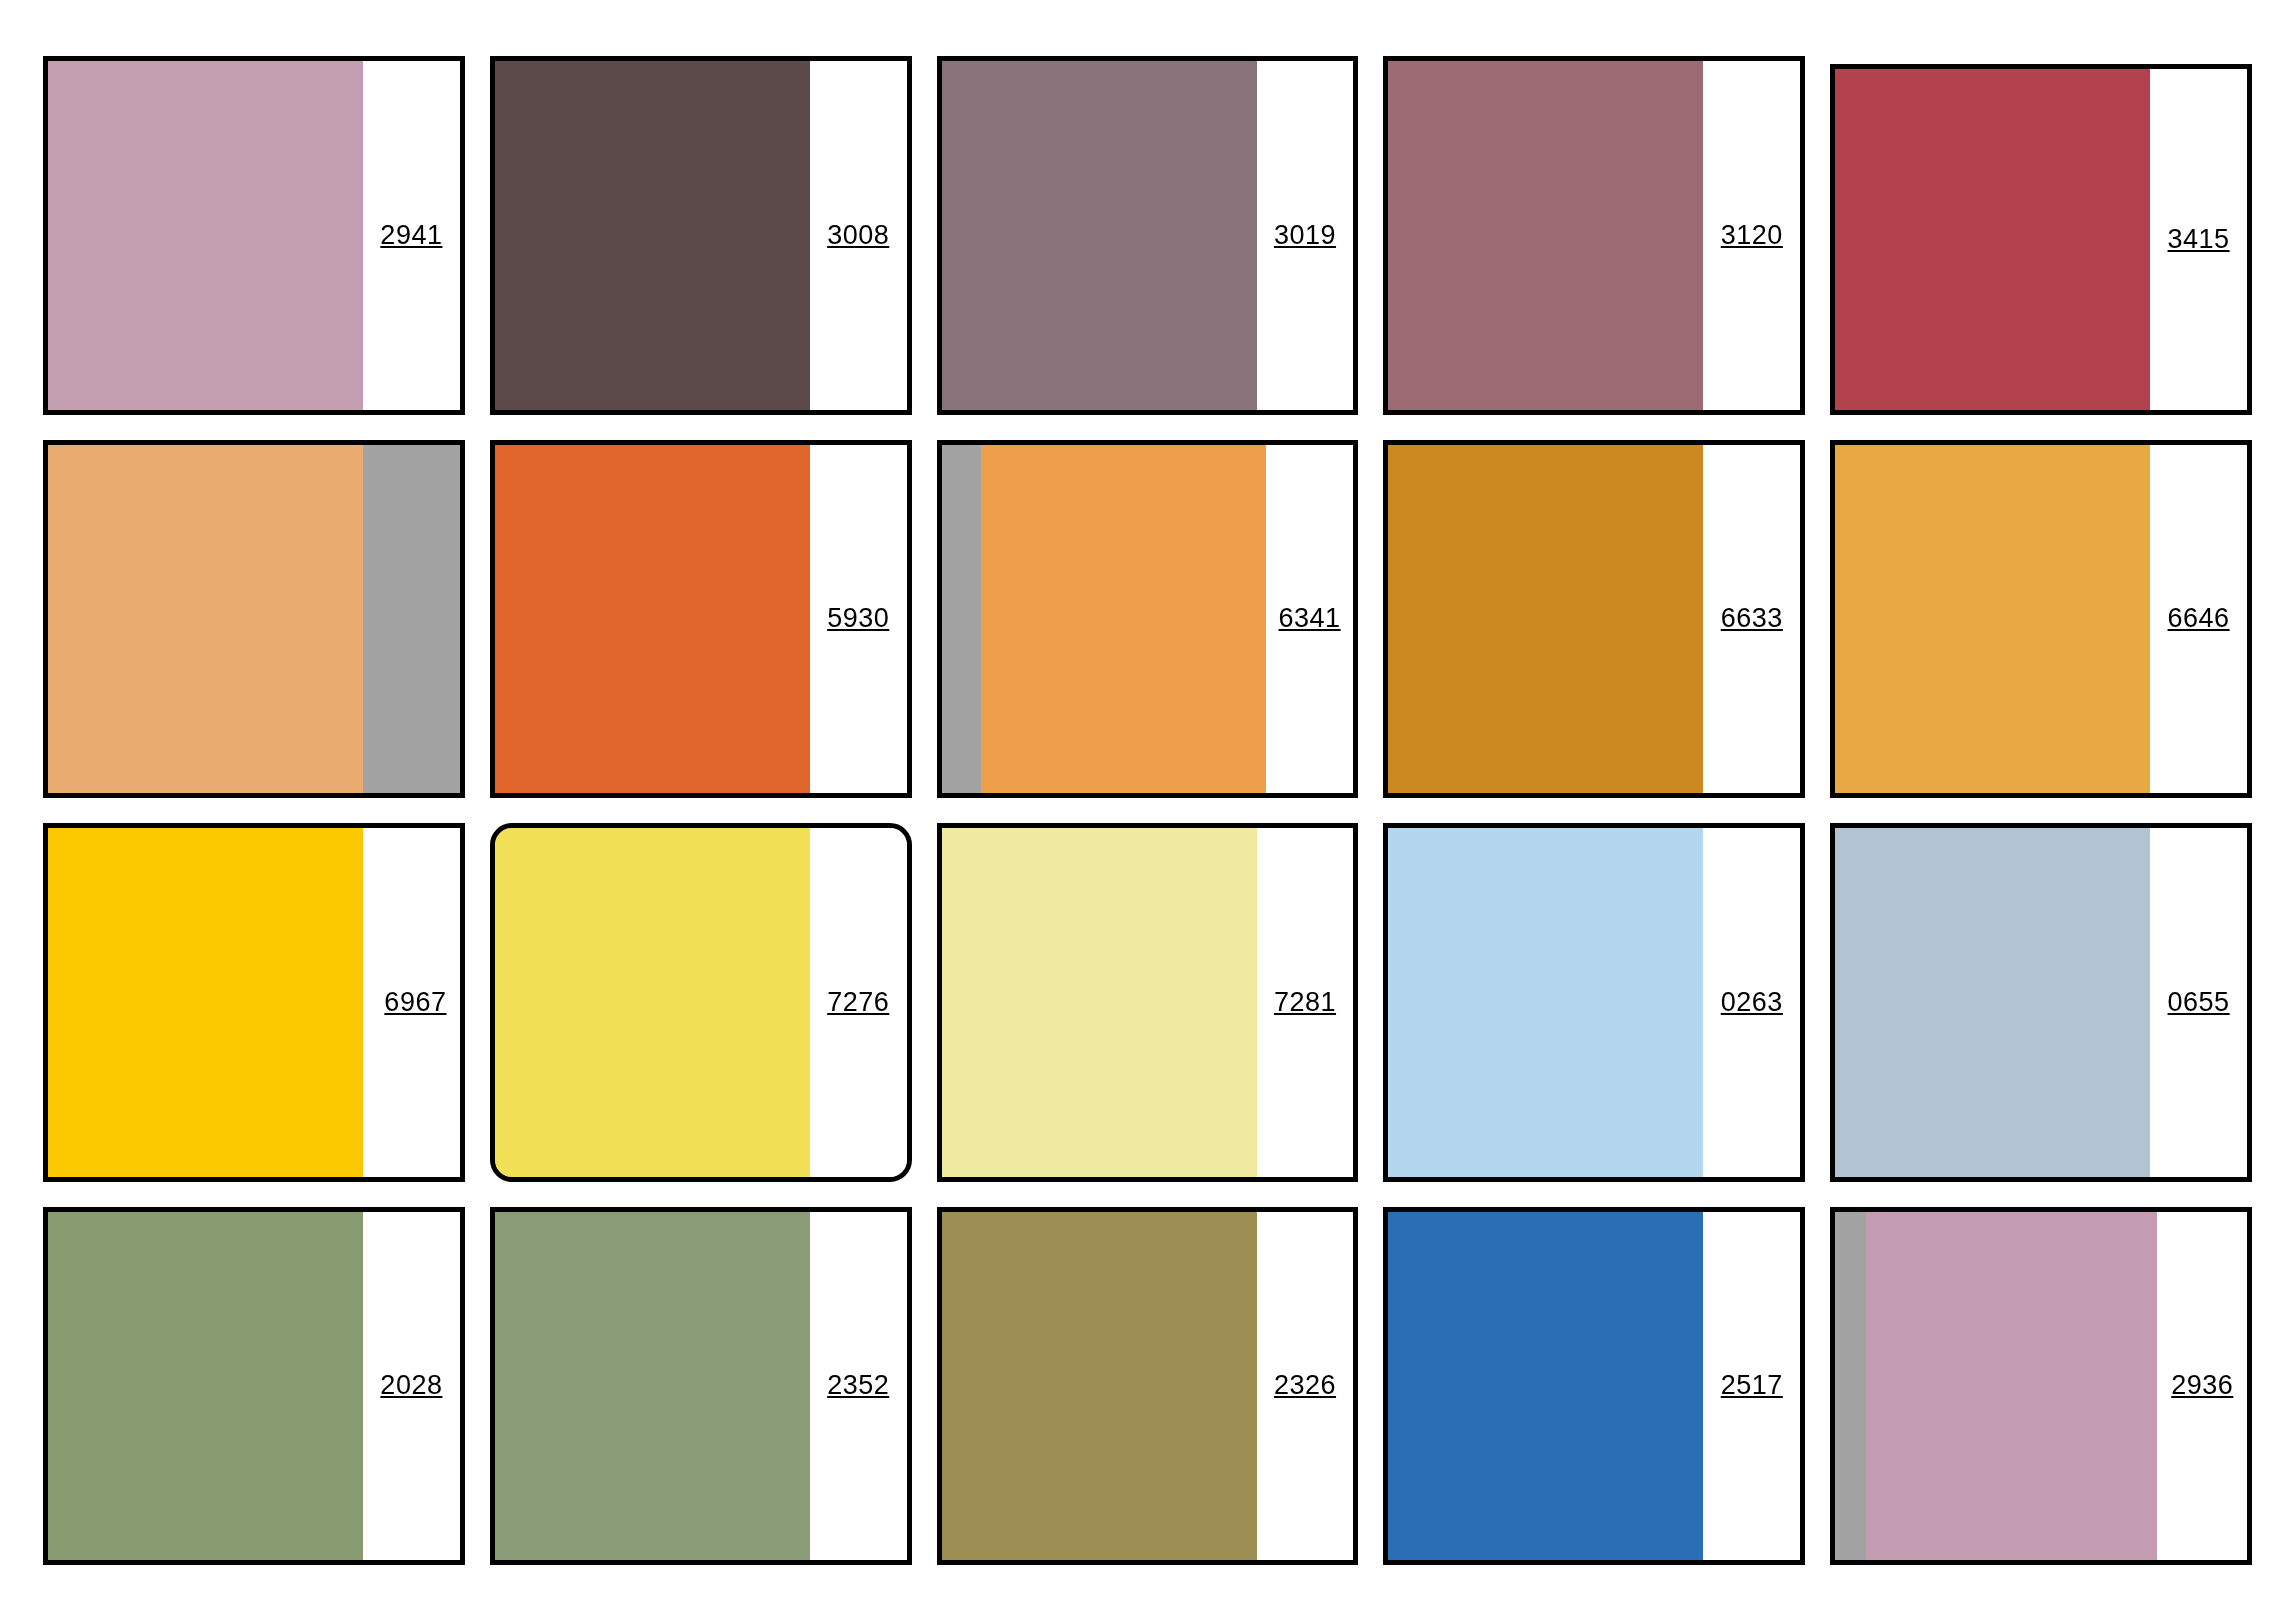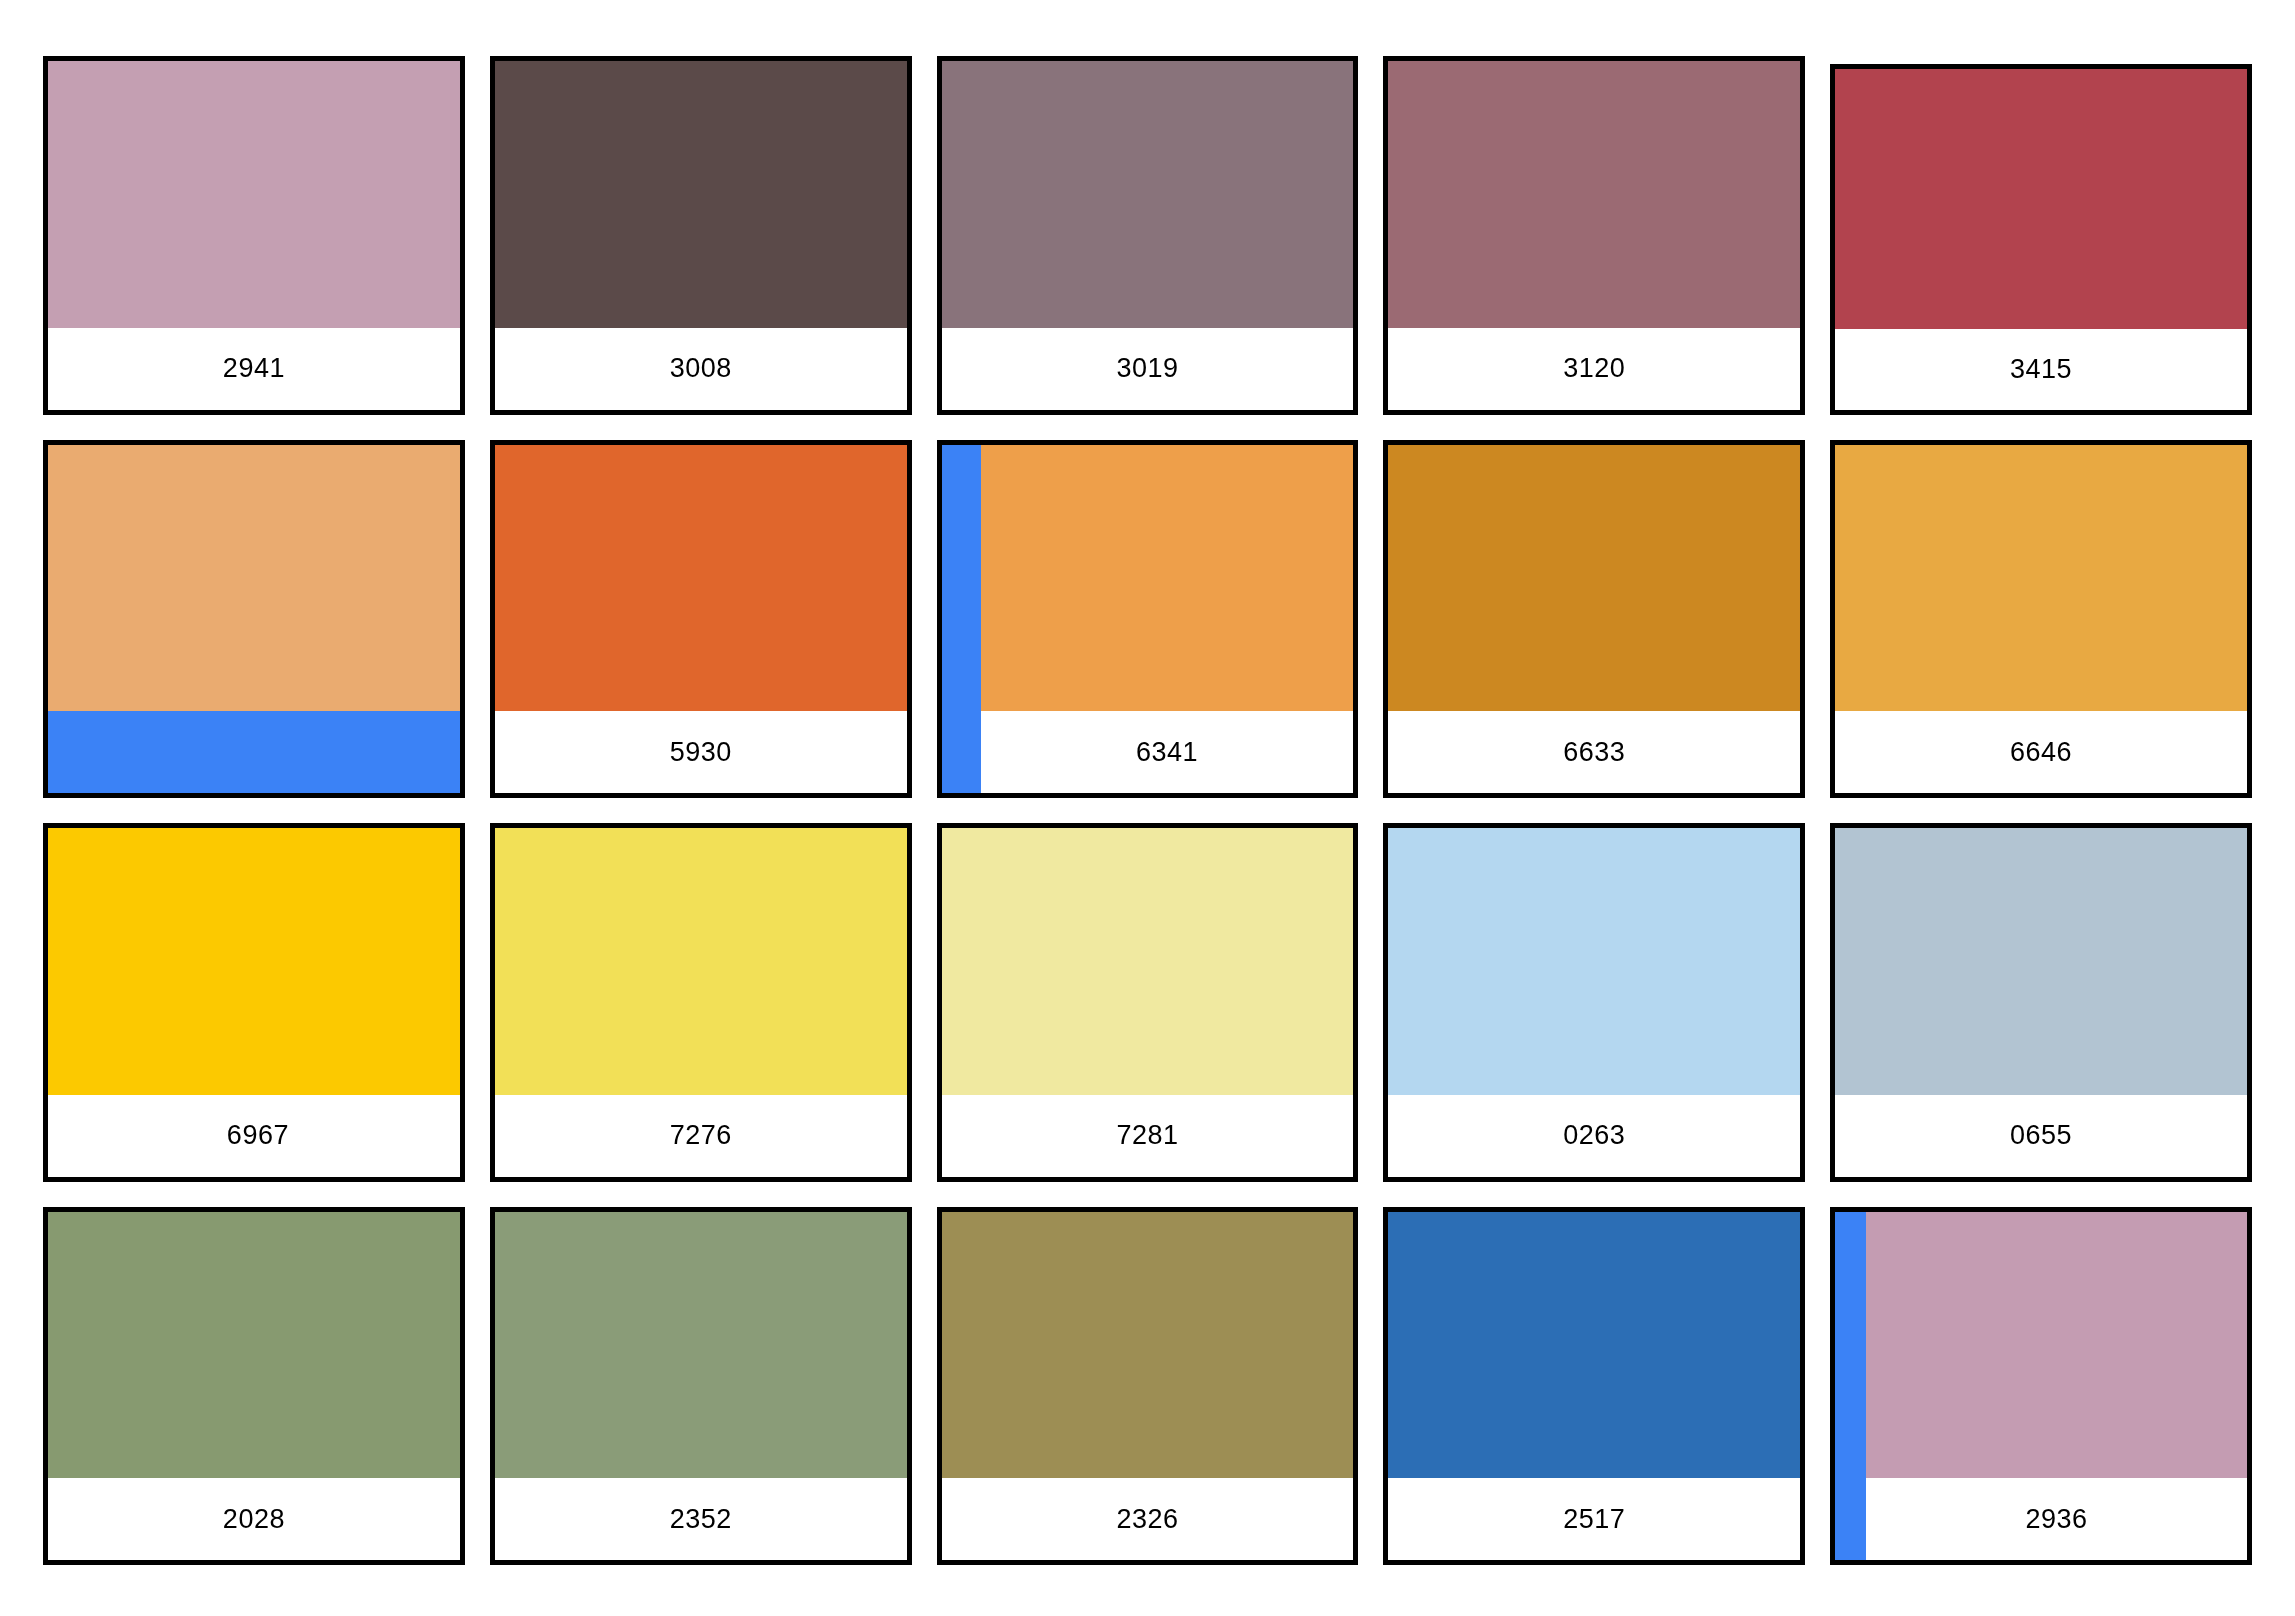--- a/index.html
+++ b/index.html
@@ -24,24 +24,25 @@
     grid-template-columns: repeat(5, 1fr);
     grid-template-rows: repeat(4, 1fr);
     column-gap: 25px;
     row-gap: 25px;
     background: #ffffff;
   }
 
   .swatch-card {
     box-sizing: border-box;
     border: 5.4px solid #000000;
-    background: #3b82f6;
+    background: #a3a3a3;
     display: flex;
-    flex-direction: column;
+    flex-direction: row;
     overflow: hidden;
+    text-decoration: underline;
   }
 
   .swatch-color {
     flex: 0 0 76.5%;
     width: 100%;
   }
 
   .swatch-label-area {
     flex: 1 1 auto;
     background: #ffffff;
@@ -120,21 +121,21 @@
       <div class="swatch-label-area">
         <span class="swatch-label" style="color: rgb(0, 0, 0);">6646</span>
       </div>
     </div>
     <div class="swatch-card" style="border-color: rgb(0, 0, 0);">
       <div class="swatch-color" style="background: rgb(252, 201, 0);"></div>
       <div class="swatch-label-area">
         <span class="swatch-label" style="color: rgb(0, 0, 0); margin-left: 8px;">6967</span>
       </div>
     </div>
-    <div class="swatch-card" style="border-color: rgb(0, 0, 0);">
+    <div class="swatch-card" style="border-color: rgb(0, 0, 0); border-radius: 22px;">
       <div class="swatch-color" style="background: rgb(242, 224, 87);"></div>
       <div class="swatch-label-area">
         <span class="swatch-label" style="color: rgb(0, 0, 0);">7276</span>
       </div>
     </div>
     <div class="swatch-card" style="border-color: rgb(0, 0, 0);">
       <div class="swatch-color" style="background: rgb(240, 233, 160);"></div>
       <div class="swatch-label-area">
         <span class="swatch-label" style="color: rgb(0, 0, 0);">7281</span>
       </div>

